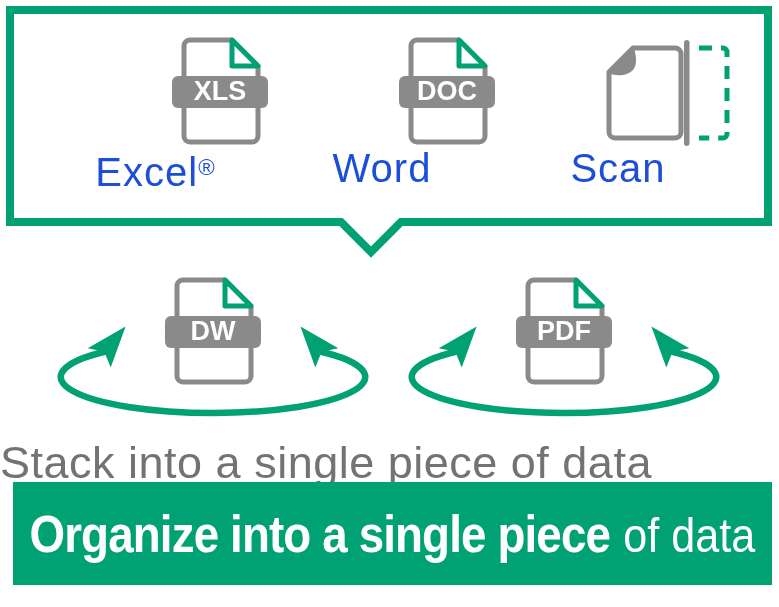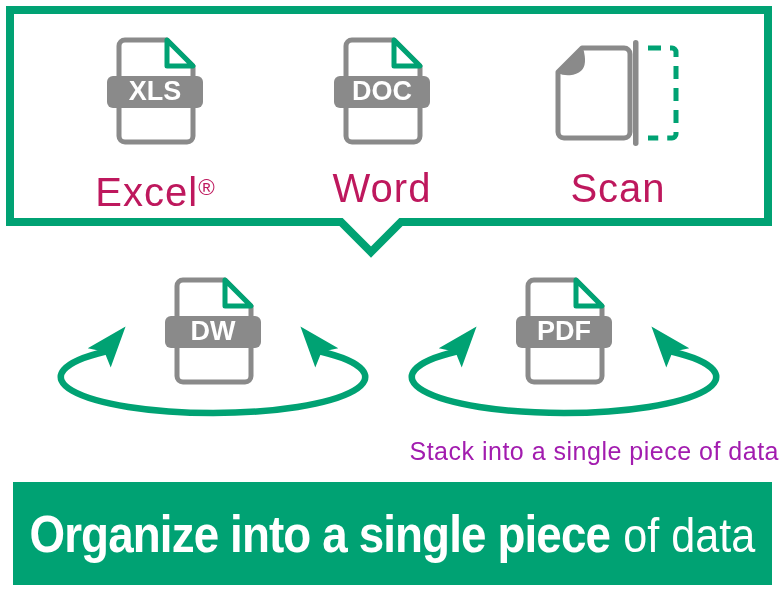--- a/index.html
+++ b/index.html
@@ -3,35 +3,35 @@
 <meta charset="utf-8">
 <style>
   html,body{margin:0;padding:0;background:#ffffff;}
   .canvas{
     position:relative;width:779px;height:607px;background:#ffffff;
     font-family:"Liberation Sans",sans-serif;overflow:hidden;
   }
   svg{display:block;}
   .callout-svg{position:absolute;left:0;top:0;}
   .source-item{position:absolute;top:34px;width:230px;text-align:center;}
-  .icon-slot{height:112px;display:flex;align-items:flex-end;justify-content:center;}
+  .icon-slot{height:112px;display:flex;align-items:flex-end;justify-content:flex-end;}
   .file-label{
-    margin-top:20px;font-size:40px;font-weight:400;color:#be185d;
+    margin-top:0;font-size:40px;font-weight:400;color:#1d4ed8;
     letter-spacing:1px;line-height:44px;
   }
   .file-label sup{font-size:0.56em;vertical-align:0.48em;letter-spacing:0;}
   .badge-text{
     font-family:"Liberation Sans",sans-serif;font-weight:700;font-size:27px;
     fill:#ffffff;text-anchor:middle;
   }
   .loop-svg{position:absolute;}
   .file-svg{position:absolute;}
   .caption{
-    position:absolute;top:437px;left:0;width:779px;text-align:right;
-    font-size:25px;color:#a21caf;letter-spacing:0.5px;
+    position:absolute;top:437px;left:0;width:779px;text-align:left;
+    font-size:45px;color:#737373;letter-spacing:0.5px;
   }
   .banner{
     position:absolute;left:13px;top:482px;width:759px;height:103px;
     background:#00a273;display:flex;align-items:center;justify-content:center;
     color:#ffffff;white-space:nowrap;
   }
   .banner-inner{
     display:flex;align-items:baseline;transform:scaleX(0.88);transform-origin:center;
   }
   .banner-em{font-weight:700;font-size:52px;letter-spacing:-1px;}

